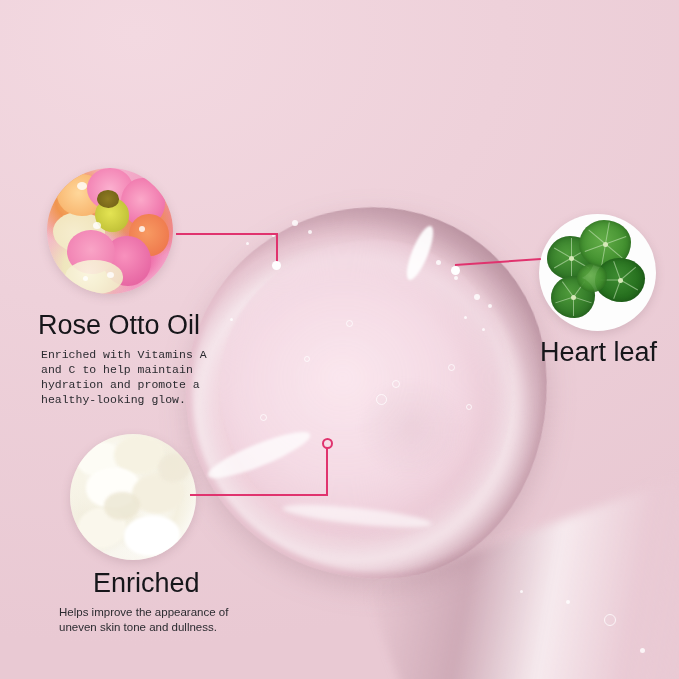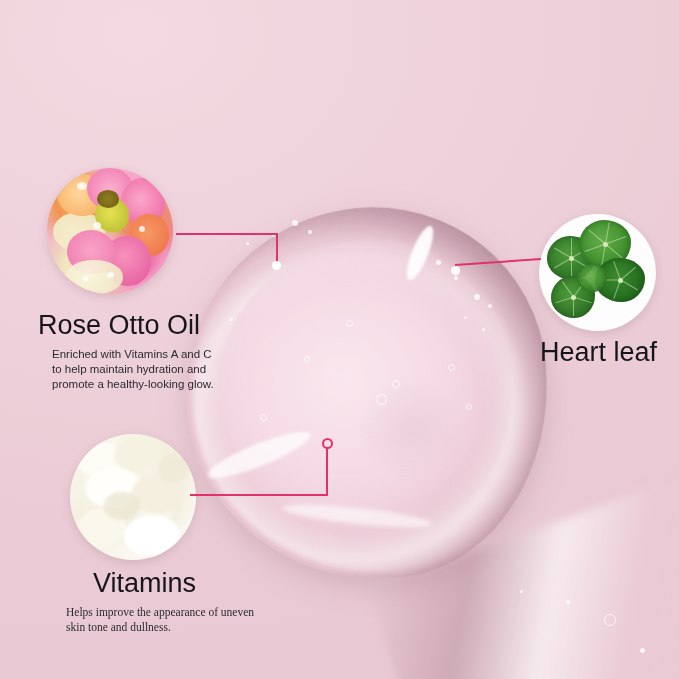--- a/index.html
+++ b/index.html
@@ -177,21 +177,21 @@
     <div class="drop" style="left:92px;top:58px;width:6px;height:6px;"></div>
     <div class="drop" style="left:60px;top:104px;width:7px;height:6px;"></div>
     <div class="drop" style="left:36px;top:108px;width:5px;height:5px;"></div>
   </div>
 
   <div class="ln" style="left:176px;top:233px;width:102px;height:2px;"></div>
   <div class="ln" style="left:276px;top:233px;width:2px;height:32px;"></div>
   <div class="node-solid" style="left:272px;top:261px;"></div>
 
   <div class="lbl-h" style="left:38px;top:310px;">Rose Otto Oil</div>
-  <div class="lbl-b" style="left:52px;top:347px;width:168px;">Enriched with Vitamins A and C to help maintain hydration and promote a healthy-looking glow.</div>
+  <div class="lbl-b" style="left:41px;top:347px;width:168px;font-family:Liberation Mono, monospace;">Enriched with Vitamins A and C to help maintain hydration and promote a healthy-looking glow.</div>
 
   <div class="circ" id="circ-leaf">
     <div class="leaf" style="left:8px;top:22px;width:48px;height:44px;">
       <div class="leaf-vein" style="transform:rotate(0deg)"></div>
       <div class="leaf-vein" style="transform:rotate(60deg)"></div>
       <div class="leaf-vein" style="transform:rotate(120deg)"></div>
       <div class="leaf-vein" style="transform:rotate(180deg)"></div>
       <div class="leaf-vein" style="transform:rotate(240deg)"></div>
       <div class="leaf-vein" style="transform:rotate(300deg)"></div>
       <div class="leaf-core"></div>
@@ -237,16 +237,16 @@
     <div class="pw" style="left:8px;top:74px;width:48px;height:40px;background:#faf7ec;"></div>
     <div class="pw" style="left:54px;top:82px;width:56px;height:40px;background:#ffffff;"></div>
     <div class="pw" style="left:34px;top:58px;width:36px;height:28px;background:#ece6d2;opacity:.8;"></div>
     <div class="pw" style="left:88px;top:20px;width:32px;height:28px;background:#efe9d8;opacity:.85;"></div>
   </div>
 
   <div class="ln" style="left:190px;top:494px;width:138px;height:2px;"></div>
   <div class="ln" style="left:326px;top:448px;width:2px;height:48px;"></div>
   <div class="node-hollow" style="left:322px;top:438px;"></div>
 
-  <div class="lbl-h" style="left:93px;top:568px;">Vitamins</div>
-  <div class="lbl-b" style="left:66px;top:605px;width:196px;font-family:Liberation Serif, serif;">Helps improve the appearance of uneven skin tone and dullness.</div>
+  <div class="lbl-h" style="left:93px;top:568px;">Enriched</div>
+  <div class="lbl-b" style="left:59px;top:605px;width:196px;">Helps improve the appearance of uneven skin tone and dullness.</div>
 
 </div>
 
 </body></html>

